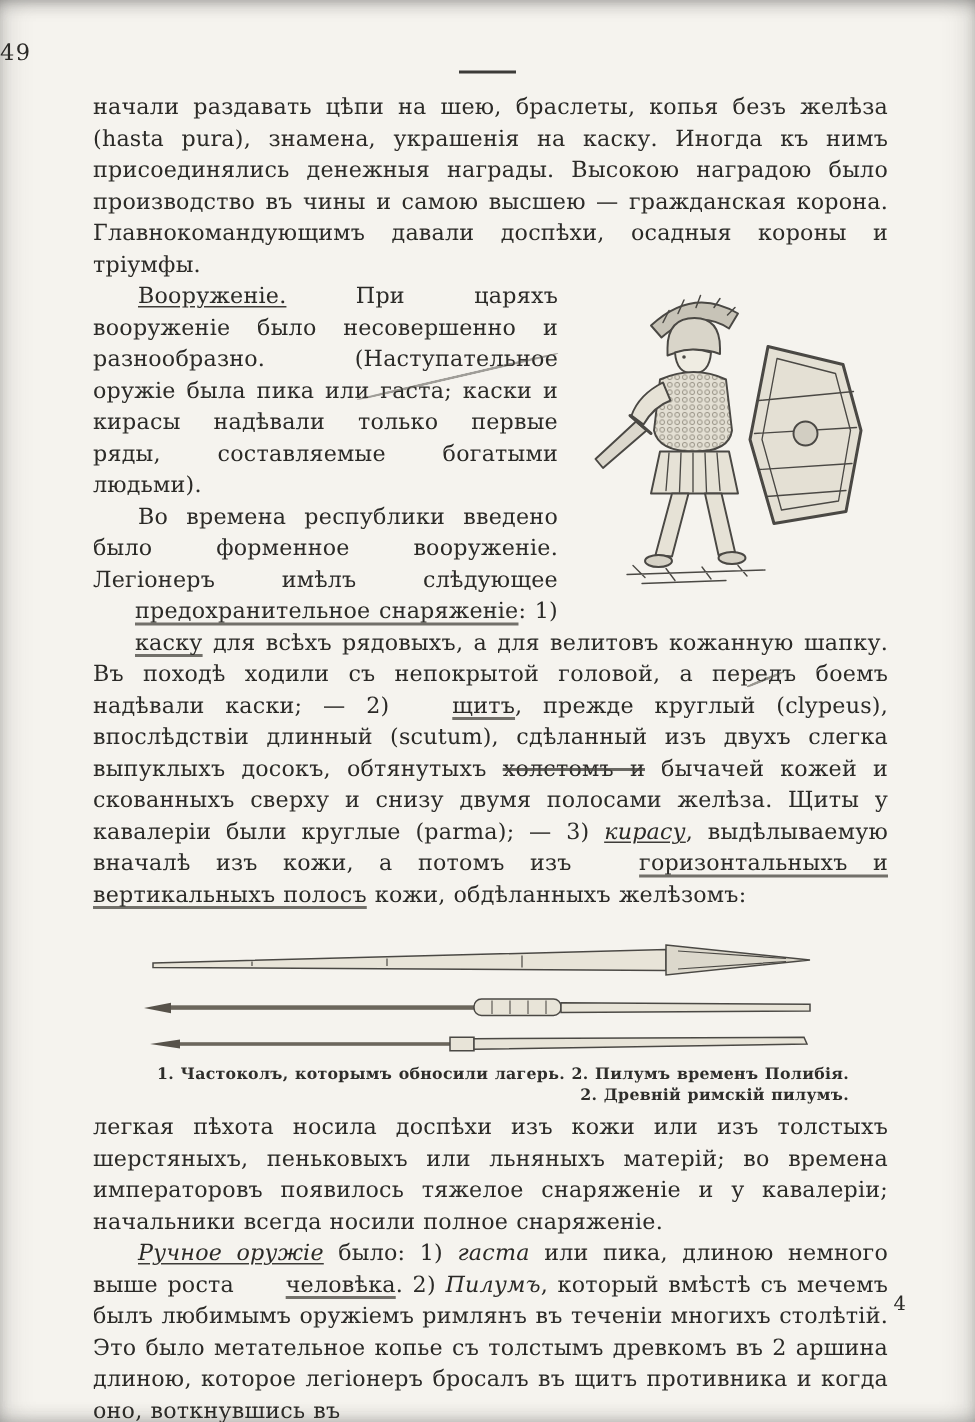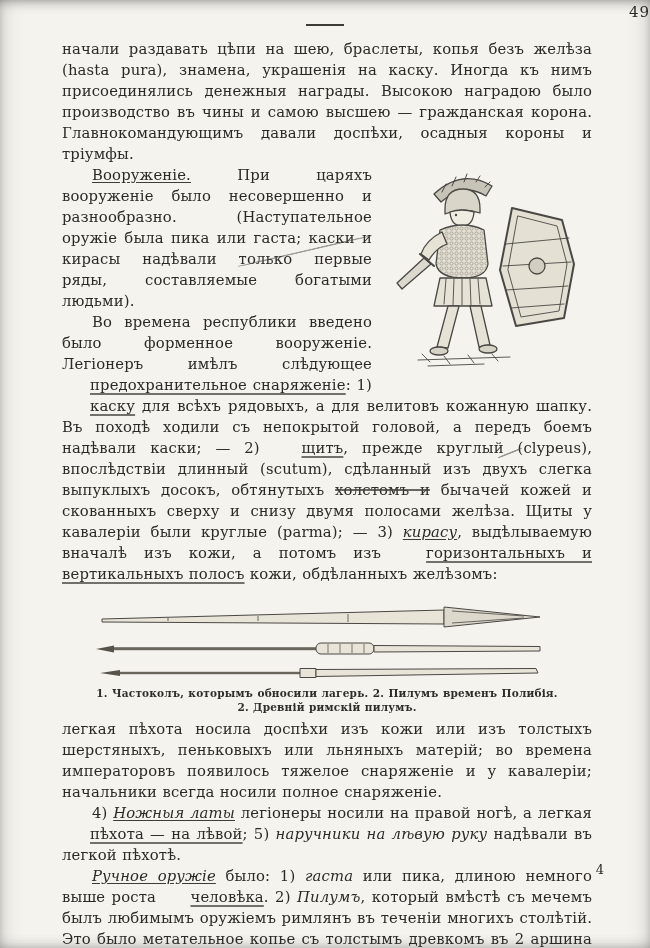--- a/index.html
+++ b/index.html
@@ -9,21 +9,21 @@
     background:#f5f3ee;
     color:#2b2a27;
     font-family:"DejaVu Serif","Liberation Serif",serif;
     overflow:hidden;
     box-shadow:
       inset 0 7px 12px -7px rgba(70,70,70,.55),
       inset 0 -7px 12px -7px rgba(70,70,70,.35),
       inset 10px 0 22px -12px rgba(70,70,70,.35),
       inset -10px 0 22px -12px rgba(70,70,70,.35);
   }
-  .pagenum-wrap{padding-top:3px;text-align:right;}
+  .pagenum-wrap{padding-top:26px;text-align:left;}
   .pagenum{font-size:15px;letter-spacing:1px;}
   .pagenum-rule{width:38px;height:2px;background:#3c3b38;margin:3px auto 0;}
   .text-col{
     padding:12px 58px 0 62px;
     font-size:14.8px;line-height:21px;
     letter-spacing:.15px;word-spacing:.5px;
   }
   .para{margin:0;text-align:justify;}
   .indent{text-indent:30px;}
   .u{text-decoration:underline;text-decoration-color:#3e3c38;text-underline-offset:2px;}
@@ -33,21 +33,21 @@
   .iu{font-style:italic;text-decoration:underline;text-decoration-color:#3e3c38;text-underline-offset:2px;}
   .float-img{
     float:right;
     width:208px;height:206px;
     margin:2px 0 4px 12px;
   }
   .float-img svg{display:block;width:208px;height:206px;}
   .weapons-figure{
     clear:both;
     width:478px;margin:10px auto 4px;
-    text-align:center;
+    text-align:right;
   }
   .weapons-figure svg{display:block;width:478px;height:92px;}
   .figcap{
     font-size:10.5px;font-weight:700;line-height:14px;
     letter-spacing:.2px;color:#2e2d2a;
   }
   .signature{
     position:absolute;top:862px;right:46px;
     font-size:13px;color:#2b2a27;
   }
@@ -144,21 +144,20 @@
         </g>
       </svg>
       <figcaption>
         <div class="figcap">1. Частоколъ, которымъ обносили лагерь. 2. Пилумъ временъ Полибія.</div>
         <div class="figcap">2. Древній римскій пилумъ.</div>
       </figcaption>
     </figure>
 
     <p class="para"><span>легкая пѣхота носила доспѣхи изъ кожи или изъ толстыхъ шерстяныхъ, пеньковыхъ или льняныхъ матерій; во времена императоровъ появилось тяжелое снаряженіе и у кавалеріи; начальники всегда носили полное снаряженіе.</span></p>
 
-    <p class="para indent"><span>4) </span><span class="iu">Ножныя латы</span><span> легіонеры носили на правой ногѣ, а легкая </span><span class="pu">пѣхота — на лѣвой</span><span>; 5) </span><span class="i">наручники на лѣвую руку</span><span> надѣвали въ легкой пѣхотѣ.</span></p>
 
     <p class="para indent"><span class="iu">Ручное оружіе</span><span> было: 1) </span><span class="i">гаста</span><span> или пика, длиною немного выше роста </span><span class="pu">человѣка</span><span>. 2) </span><span class="i">Пилумъ</span><span>, который вмѣстѣ съ мечемъ былъ любимымъ оружіемъ римлянъ въ теченіи многихъ столѣтій. Это было метательное копье съ толстымъ древкомъ въ 2 аршина длиною, которое легіонеръ бросалъ въ щитъ противника и когда оно, воткнувшись въ</span></p>
 
   </main>
 
   <div class="signature">4</div>
   <div class="pencil-slash"></div>
   <div class="pencil-tick"></div>
 
 </div>

